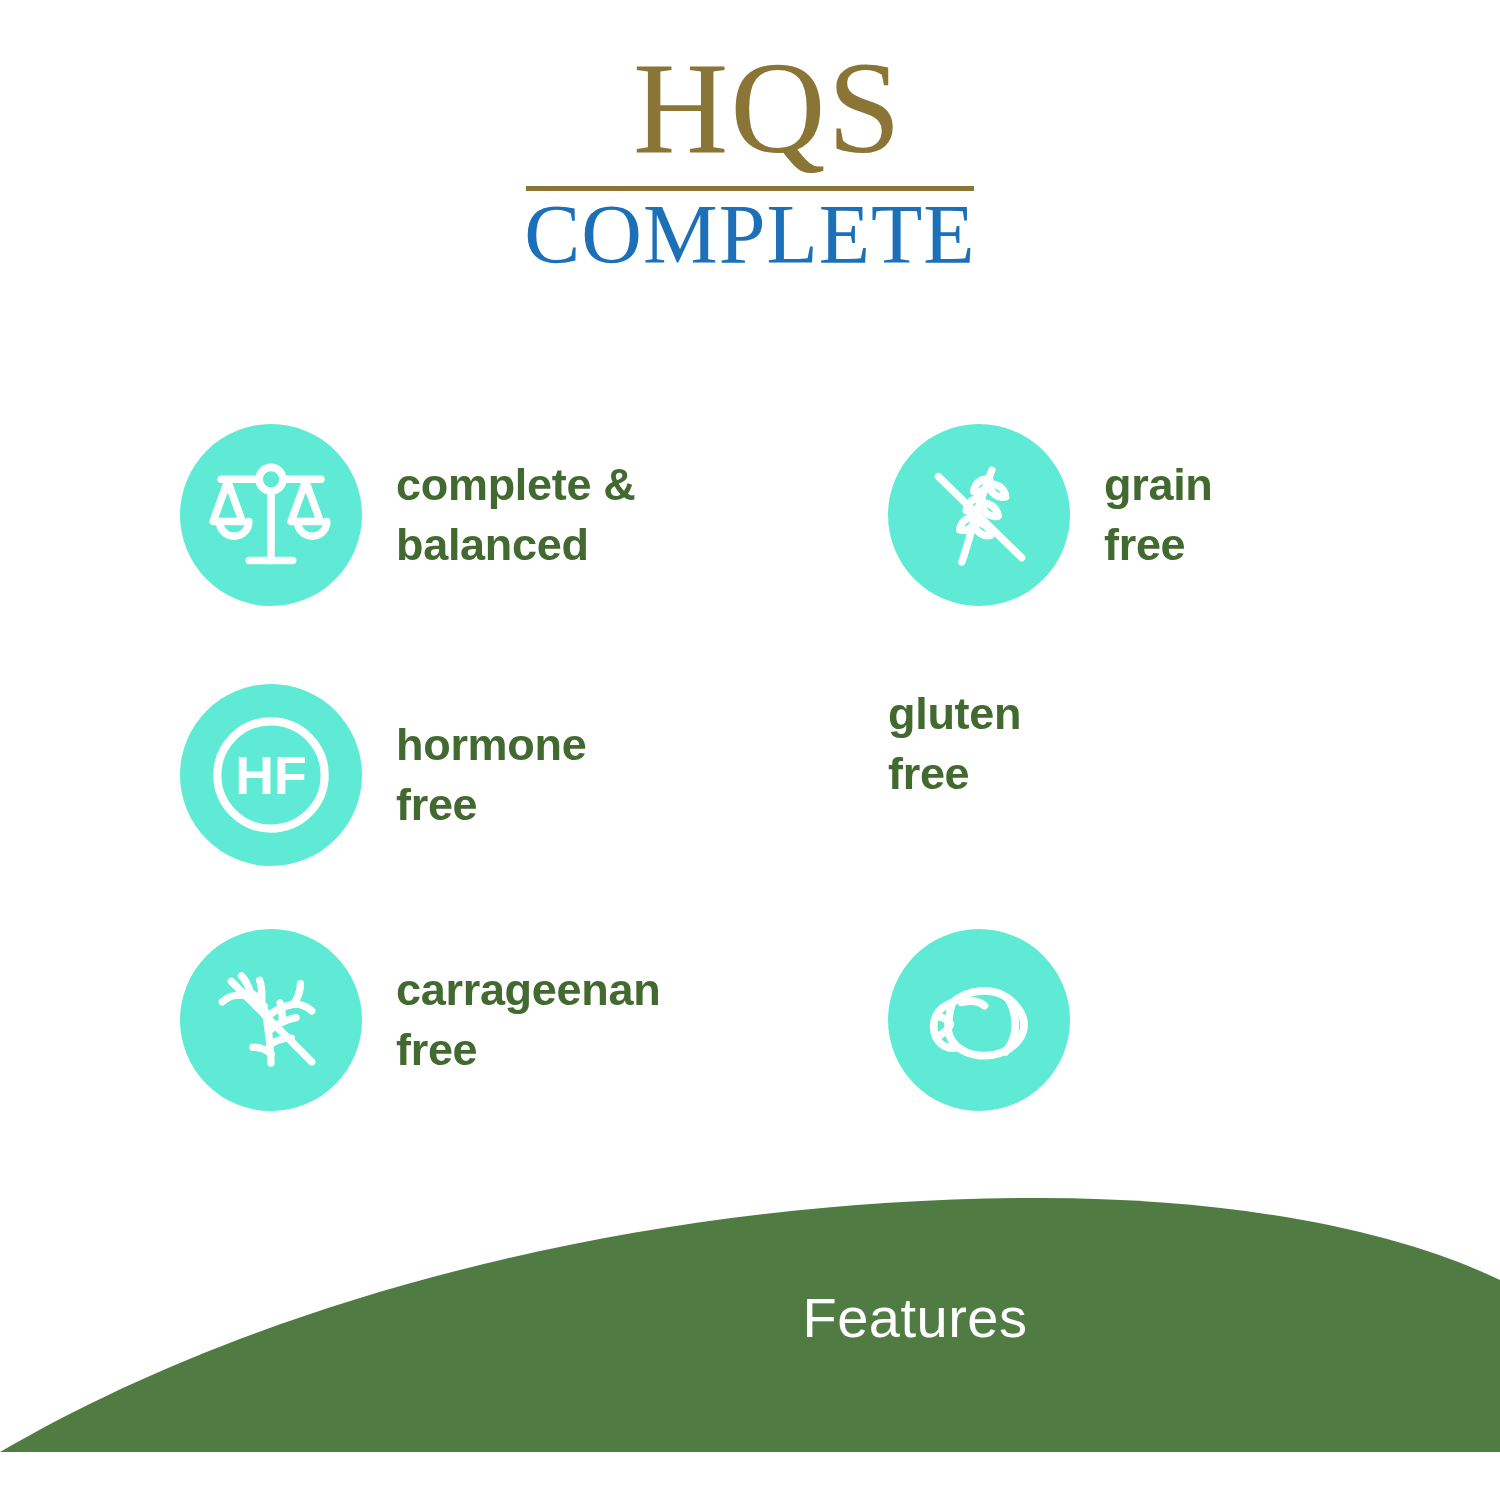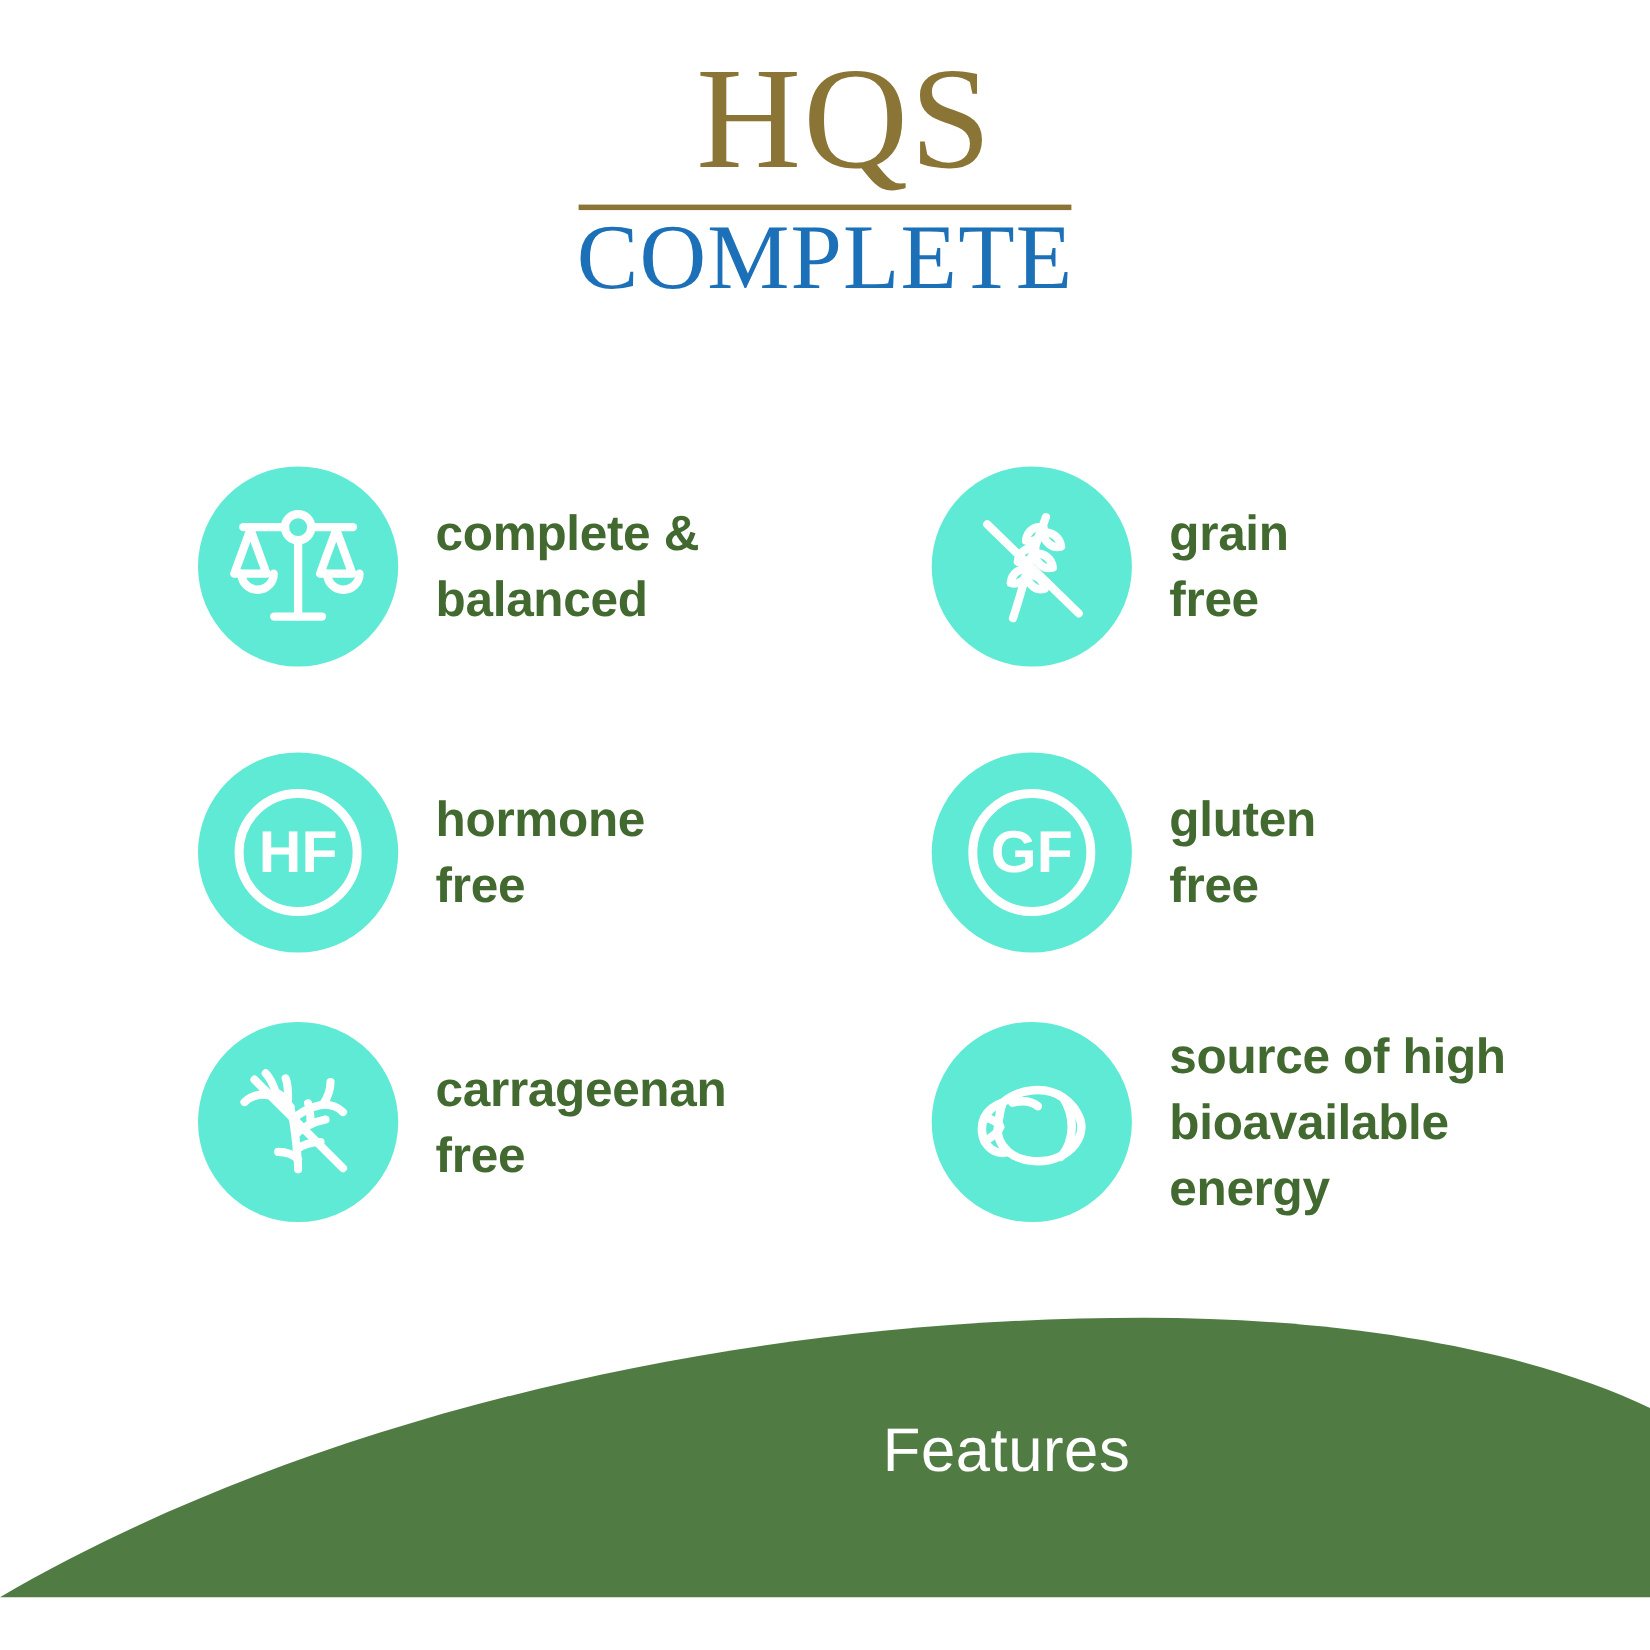--- a/index.html
+++ b/index.html
@@ -58,21 +58,21 @@
     width: 1500px;
     height: 760px;
   }
   .feature {
     position: absolute;
     display: flex;
     align-items: center;
     gap: 34px;
   }
   .feature.col-left  { left: 180px; }
-  .feature.col-right { left: 847px; }
+  .feature.col-right { left: 888px; }
   .feature.row-1 { top: 24px; }
   .feature.row-2 { top: 284px; }
   .feature.row-3 { top: 529px; }
 
   .icon-circle {
     flex: 0 0 auto;
     width: 182px;
     height: 182px;
     border-radius: 50%;
     background: #5eead4;
@@ -170,26 +170,20 @@
         <svg width="140" height="140" viewBox="0 0 120 120">
           <circle cx="60" cy="60" r="46" fill="none" stroke="#ffffff" stroke-width="7"></circle>
           <text x="60" y="60" fill="#ffffff" font-family="Liberation Sans, sans-serif" font-size="46" font-weight="bold" text-anchor="middle" dominant-baseline="central">HF</text>
         </svg>
       </div>
       <div class="feature-label">hormone
 free</div>
     </div>
 
     <div class="feature col-right row-2">
-      <div class="icon-circle">
-        <svg width="140" height="140" viewBox="0 0 120 120">
-          <circle cx="60" cy="60" r="46" fill="none" stroke="#ffffff" stroke-width="7"></circle>
-          <text x="60" y="60" fill="#ffffff" font-family="Liberation Sans, sans-serif" font-size="46" font-weight="bold" text-anchor="middle" dominant-baseline="central">GF</text>
-        </svg>
-      </div>
       <div class="feature-label">gluten
 free</div>
     </div>
 
     <div class="feature col-left row-3">
       <div class="icon-circle">
         <svg width="136" height="136" viewBox="0 0 120 120" fill="none" stroke="#ffffff" stroke-width="6.5" stroke-linecap="round" stroke-linejoin="round">
           <path d="M60 98 C60 86 58 72 56 58 C54 46 50 40 42 36"></path>
           <path d="M56 58 C62 52 70 48 80 46"></path>
           <path d="M80 46 C84 40 86 34 86 28"></path>
@@ -214,23 +208,20 @@
         <svg width="132" height="132" viewBox="0 0 120 120" fill="none" stroke="#ffffff" stroke-width="7" stroke-linecap="round" stroke-linejoin="round">
           <path d="M36 44 C50 32 72 30 86 40 C96 47 101 57 101 64
                    C101 74 94 84 82 89 C68 95 50 93 40 84
                    C34 79 31 71 32 64 C33 55 34 49 36 44 Z"></path>
           <path d="M36 44 C30 46 24 50 21 56 C18 62 18 70 21 76 C25 83 32 87 40 85"></path>
           <path d="M21 56 C28 58 33 61 34 64 C33 68 28 72 21 76"></path>
           <path d="M86 40 C91 48 93 56 93 64 C93 73 90 82 84 89"></path>
           <path d="M44 44 C52 42 60 43 65 47"></path>
         </svg>
       </div>
-      <div class="feature-label">source of high
-bioavailable
-energy</div>
     </div>
 
   </div>
 
   <div class="banner">
     <svg width="1500" height="360" viewBox="0 0 1500 360" preserveAspectRatio="none">
       <path d="M0 312 C 260 160 640 58 1040 58 C 1240 58 1400 92 1500 140 L 1500 312 Z" fill="#507C43"></path>
     </svg>
   </div>
   <div class="banner-title">Features</div>

